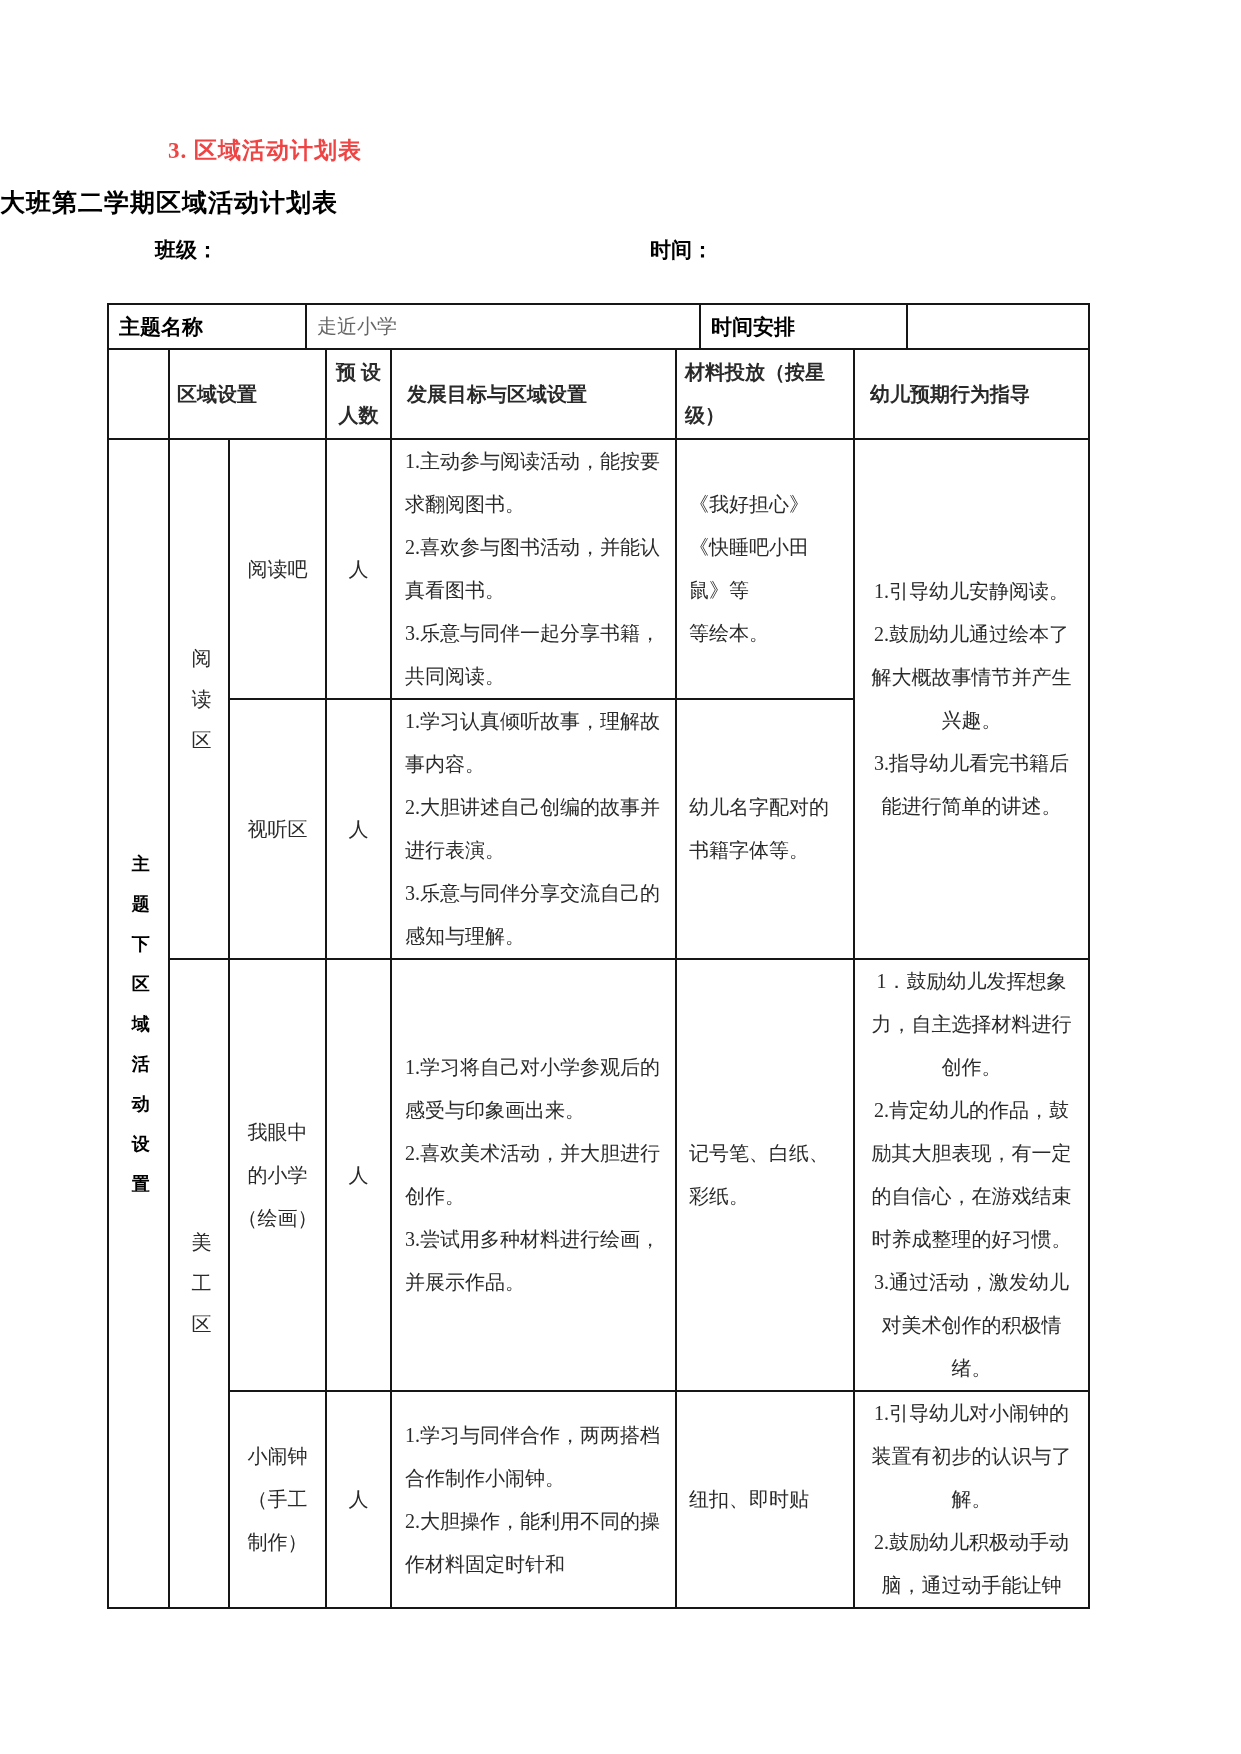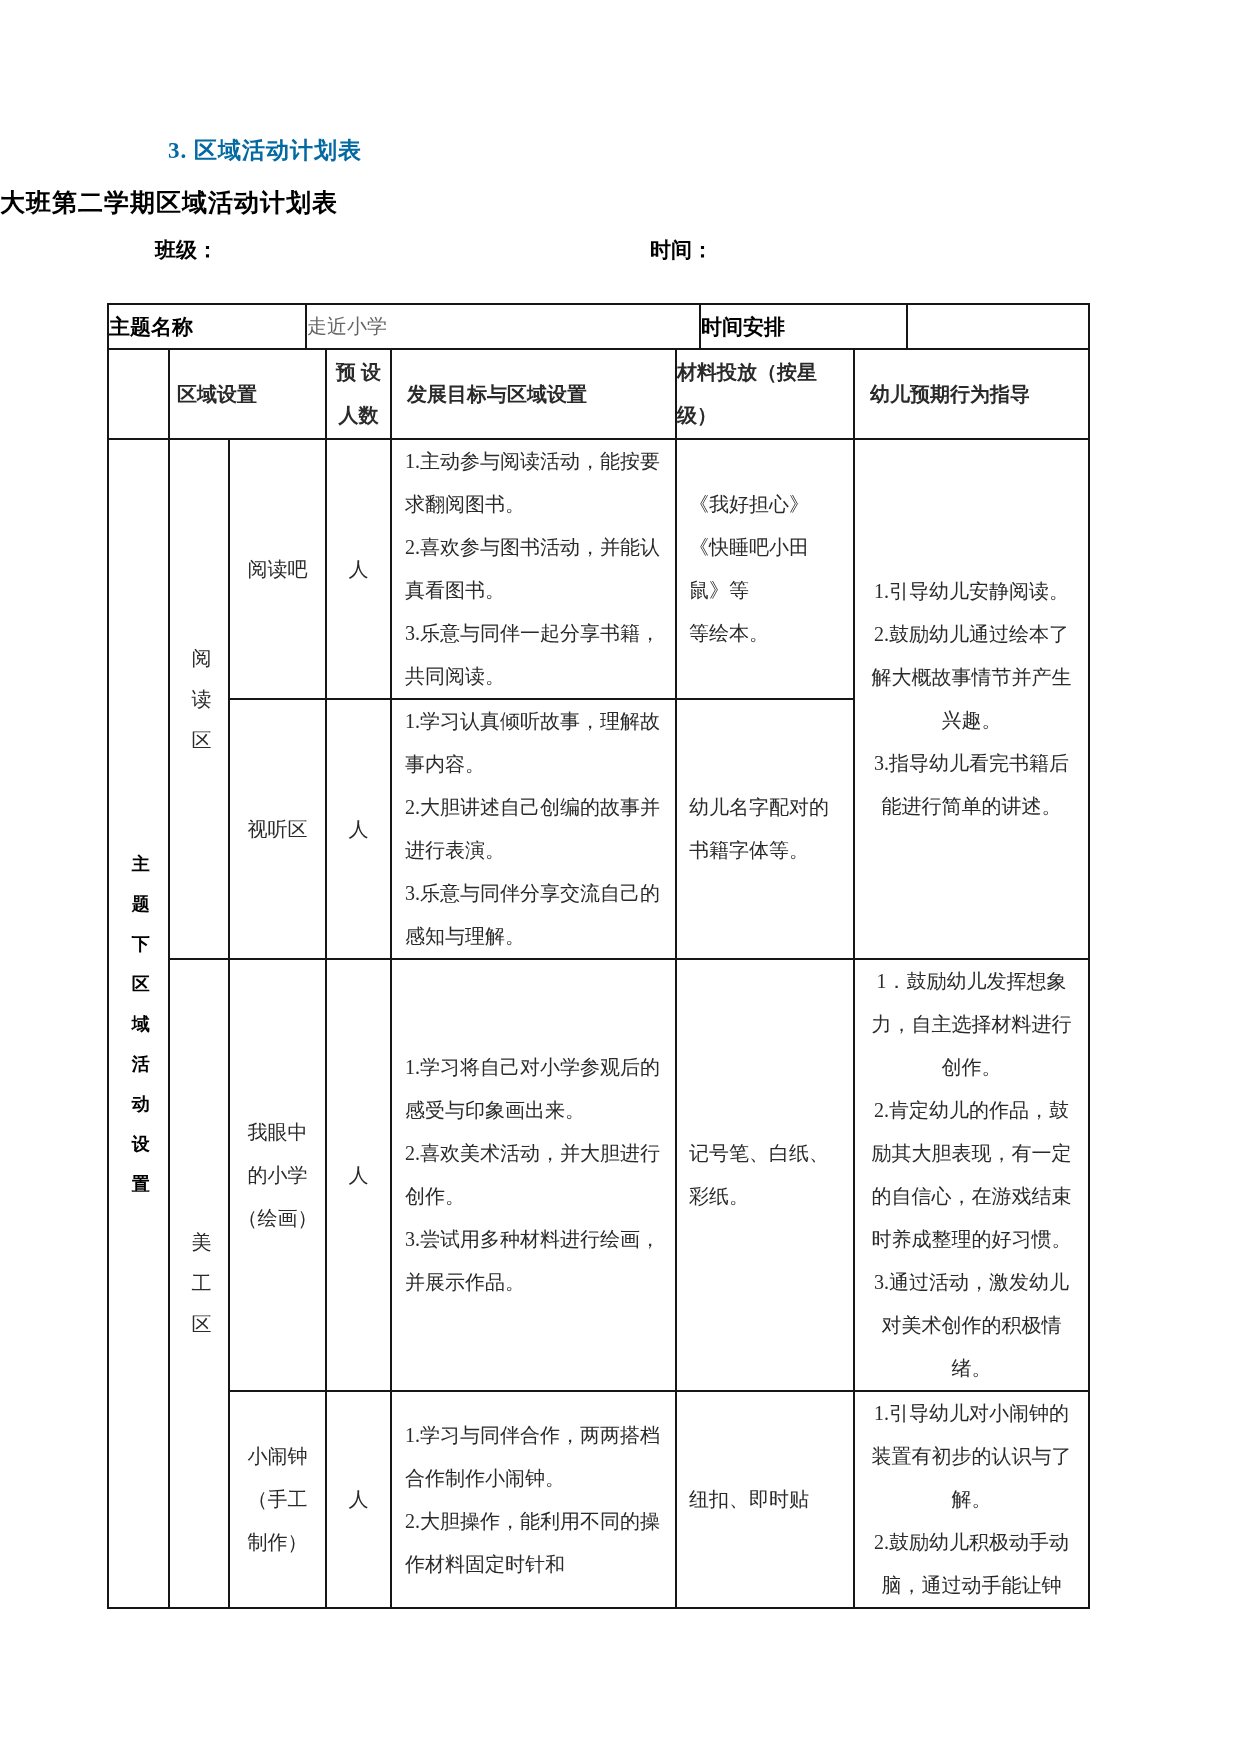--- a/index.html
+++ b/index.html
@@ -4,36 +4,36 @@
 <style>
   html,body{margin:0;padding:0;}
   body{
     width:1241px;height:1754px;background:#ffffff;position:relative;
     font-family:"Liberation Serif","DejaVu Serif",serif;
     color:#222;
   }
   .page{position:absolute;inset:0;}
   .section-heading{
     position:absolute;left:168px;top:135px;
-    font-size:23px;font-weight:bold;color:#0369a1;letter-spacing:1px;
+    font-size:23px;font-weight:bold;color:#ef4444;letter-spacing:1px;
   }
   .doc-title{
     position:absolute;left:0;top:186px;width:100%;
     font-size:25px;font-weight:bold;color:#000;letter-spacing:1px;
   }
   .meta-line{position:absolute;left:0;top:236px;width:100%;height:28px;}
   .class-label{position:absolute;left:155px;font-size:21px;font-weight:bold;color:#000;}
   .time-label{position:absolute;left:650px;font-size:21px;font-weight:bold;color:#000;}
 
   table{border-collapse:collapse;table-layout:fixed;}
   td{border:2px solid #161616;overflow:hidden;}
 
   
   .theme-table{position:absolute;left:107px;top:303px;width:981px;}
-  .theme-table td{height:43px;vertical-align:middle;padding:0 0;font-size:21px;}
+  .theme-table td{height:43px;vertical-align:middle;padding:0 10px;font-size:21px;}
   .theme-table .lbl{font-weight:bold;color:#000;}
   .theme-table .val{color:#666;font-size:20px;}
 
   
   .plan-table{position:absolute;left:107px;top:348px;width:981px;}
   .plan-table td{vertical-align:middle;font-size:20px;color:#2a2a2a;line-height:43px;}
   .hdr{font-weight:bold;color:#000;white-space:pre-line;line-height:40px;}
   .center{text-align:center;}
   .pre{white-space:pre-line;}
   .vtext{
@@ -87,21 +87,21 @@
         <col style="width:235px">
     </colgroup>
 
     <tbody>
         <tr style="height:85px">
       <td></td>
       <td colspan="2" class="hdr" style="padding-left:7px">区域设置</td>
       <td class="hdr center">预 设
 人数</td>
       <td class="hdr" style="padding-left:15px">发展目标与区域设置</td>
-      <td class="hdr" style="padding:0 0">材料投放（按星级）</td>
+      <td class="hdr" style="padding:0 8px">材料投放（按星级）</td>
       <td class="hdr" style="padding-left:15px">幼儿预期行为指导</td>
     </tr>
 
     <tr style="height:260px">
       <td rowspan="4">
         <div class="vtext bold">主题下区域活动设置</div>
       </td>
       <td rowspan="2">
         <div class="vtext">阅读区</div>
       </td>

